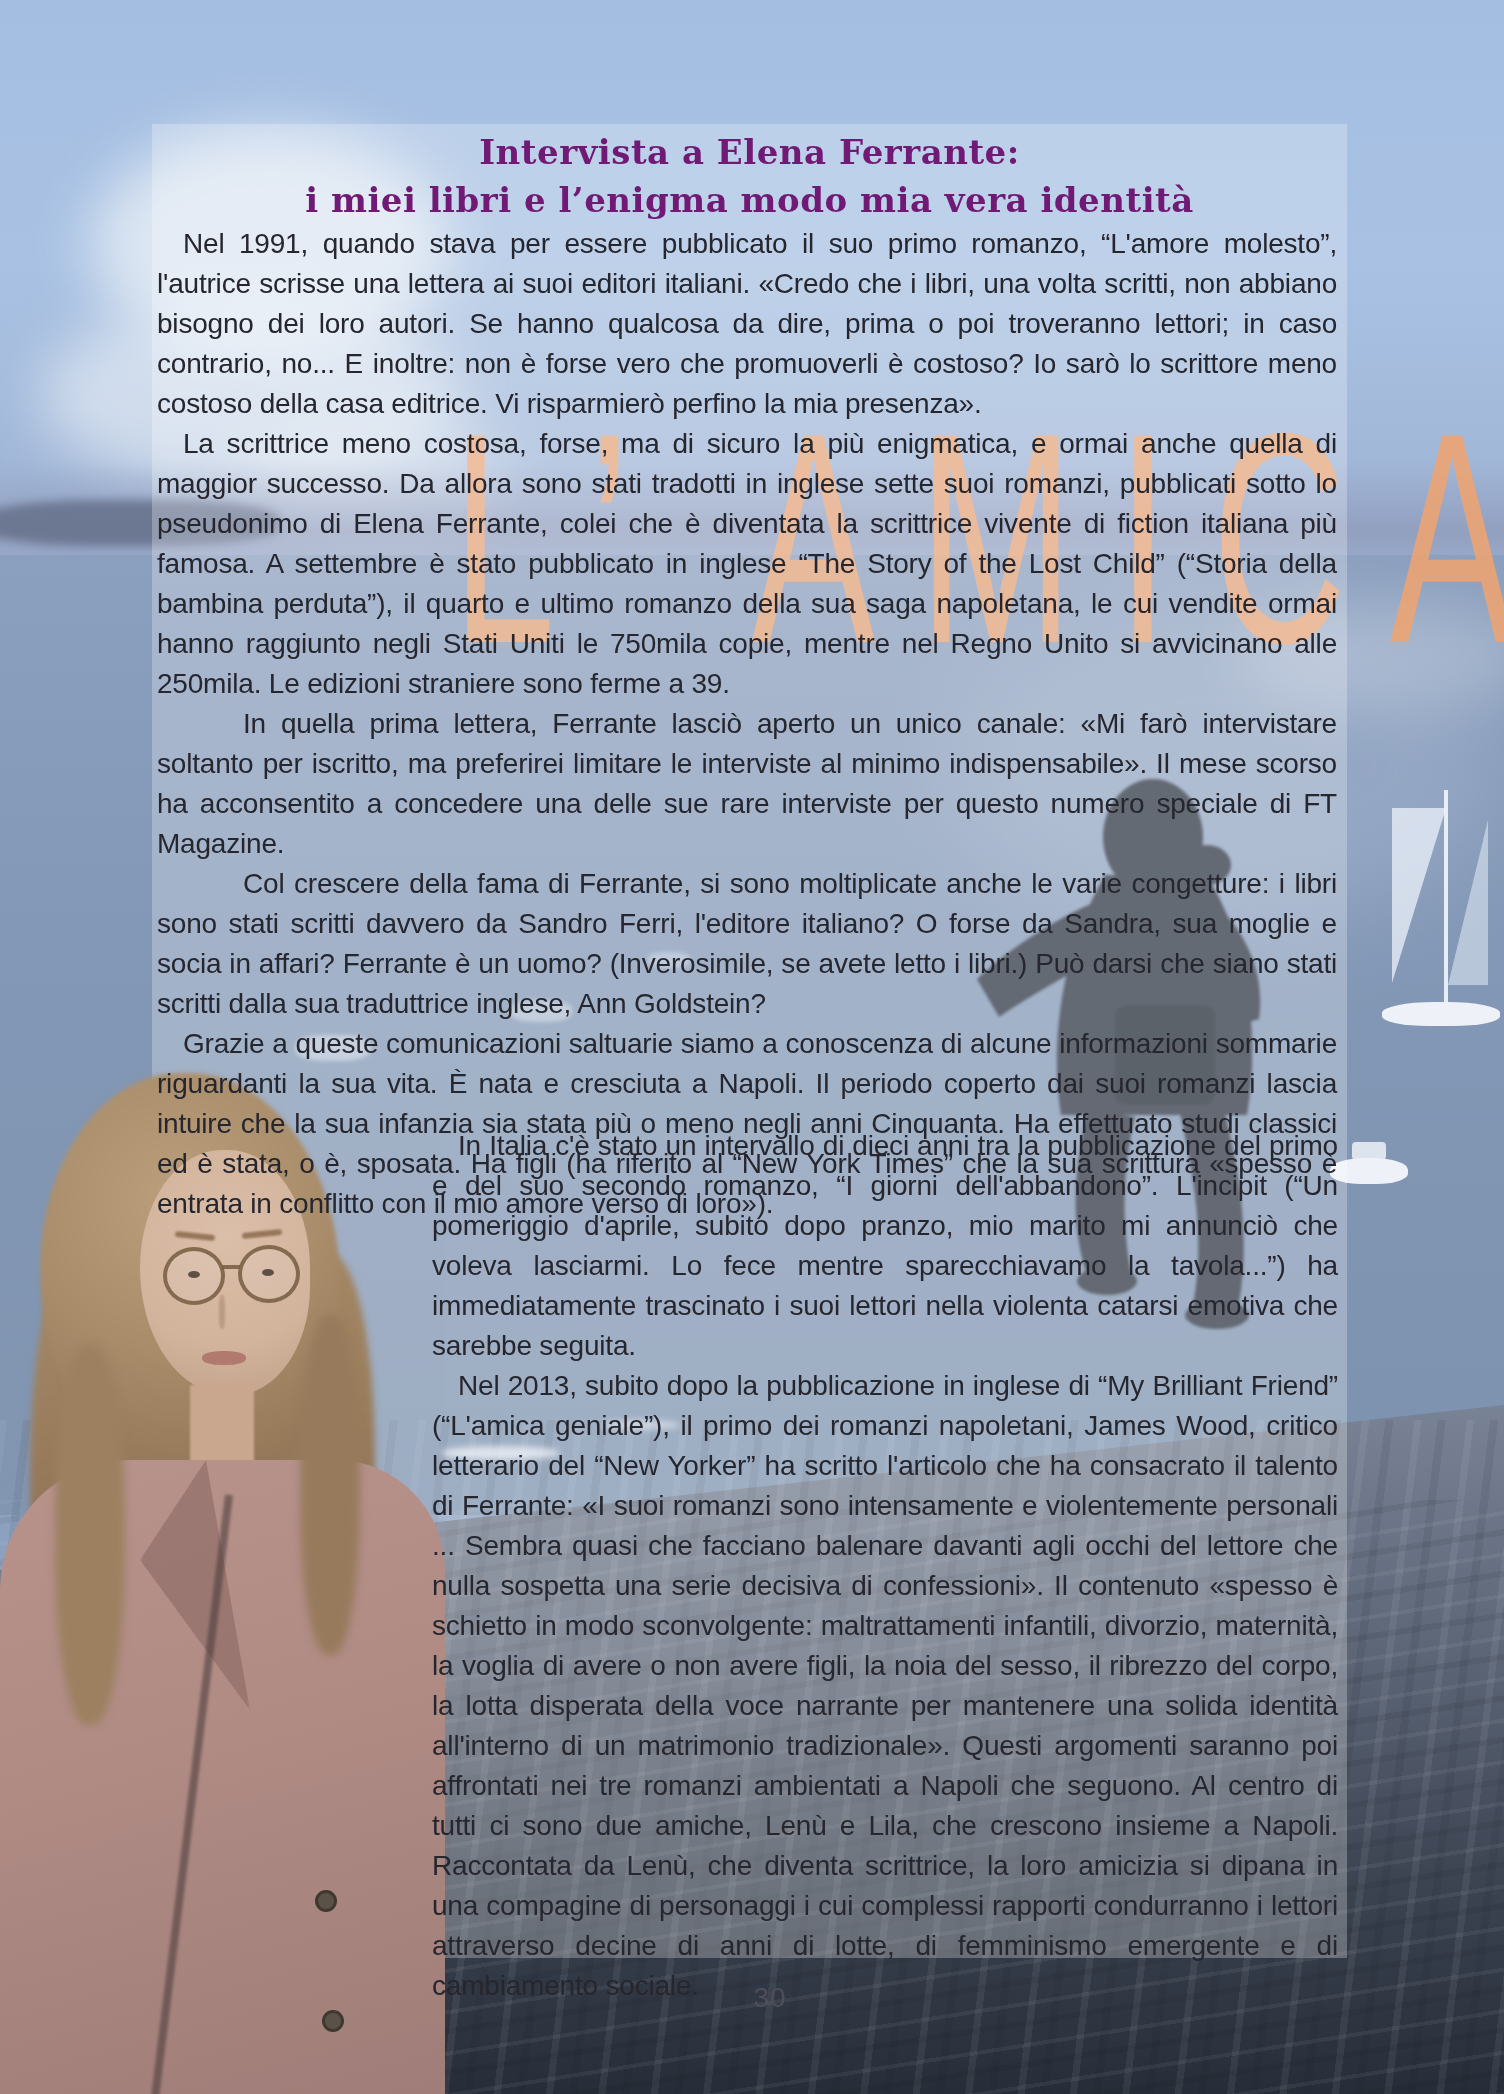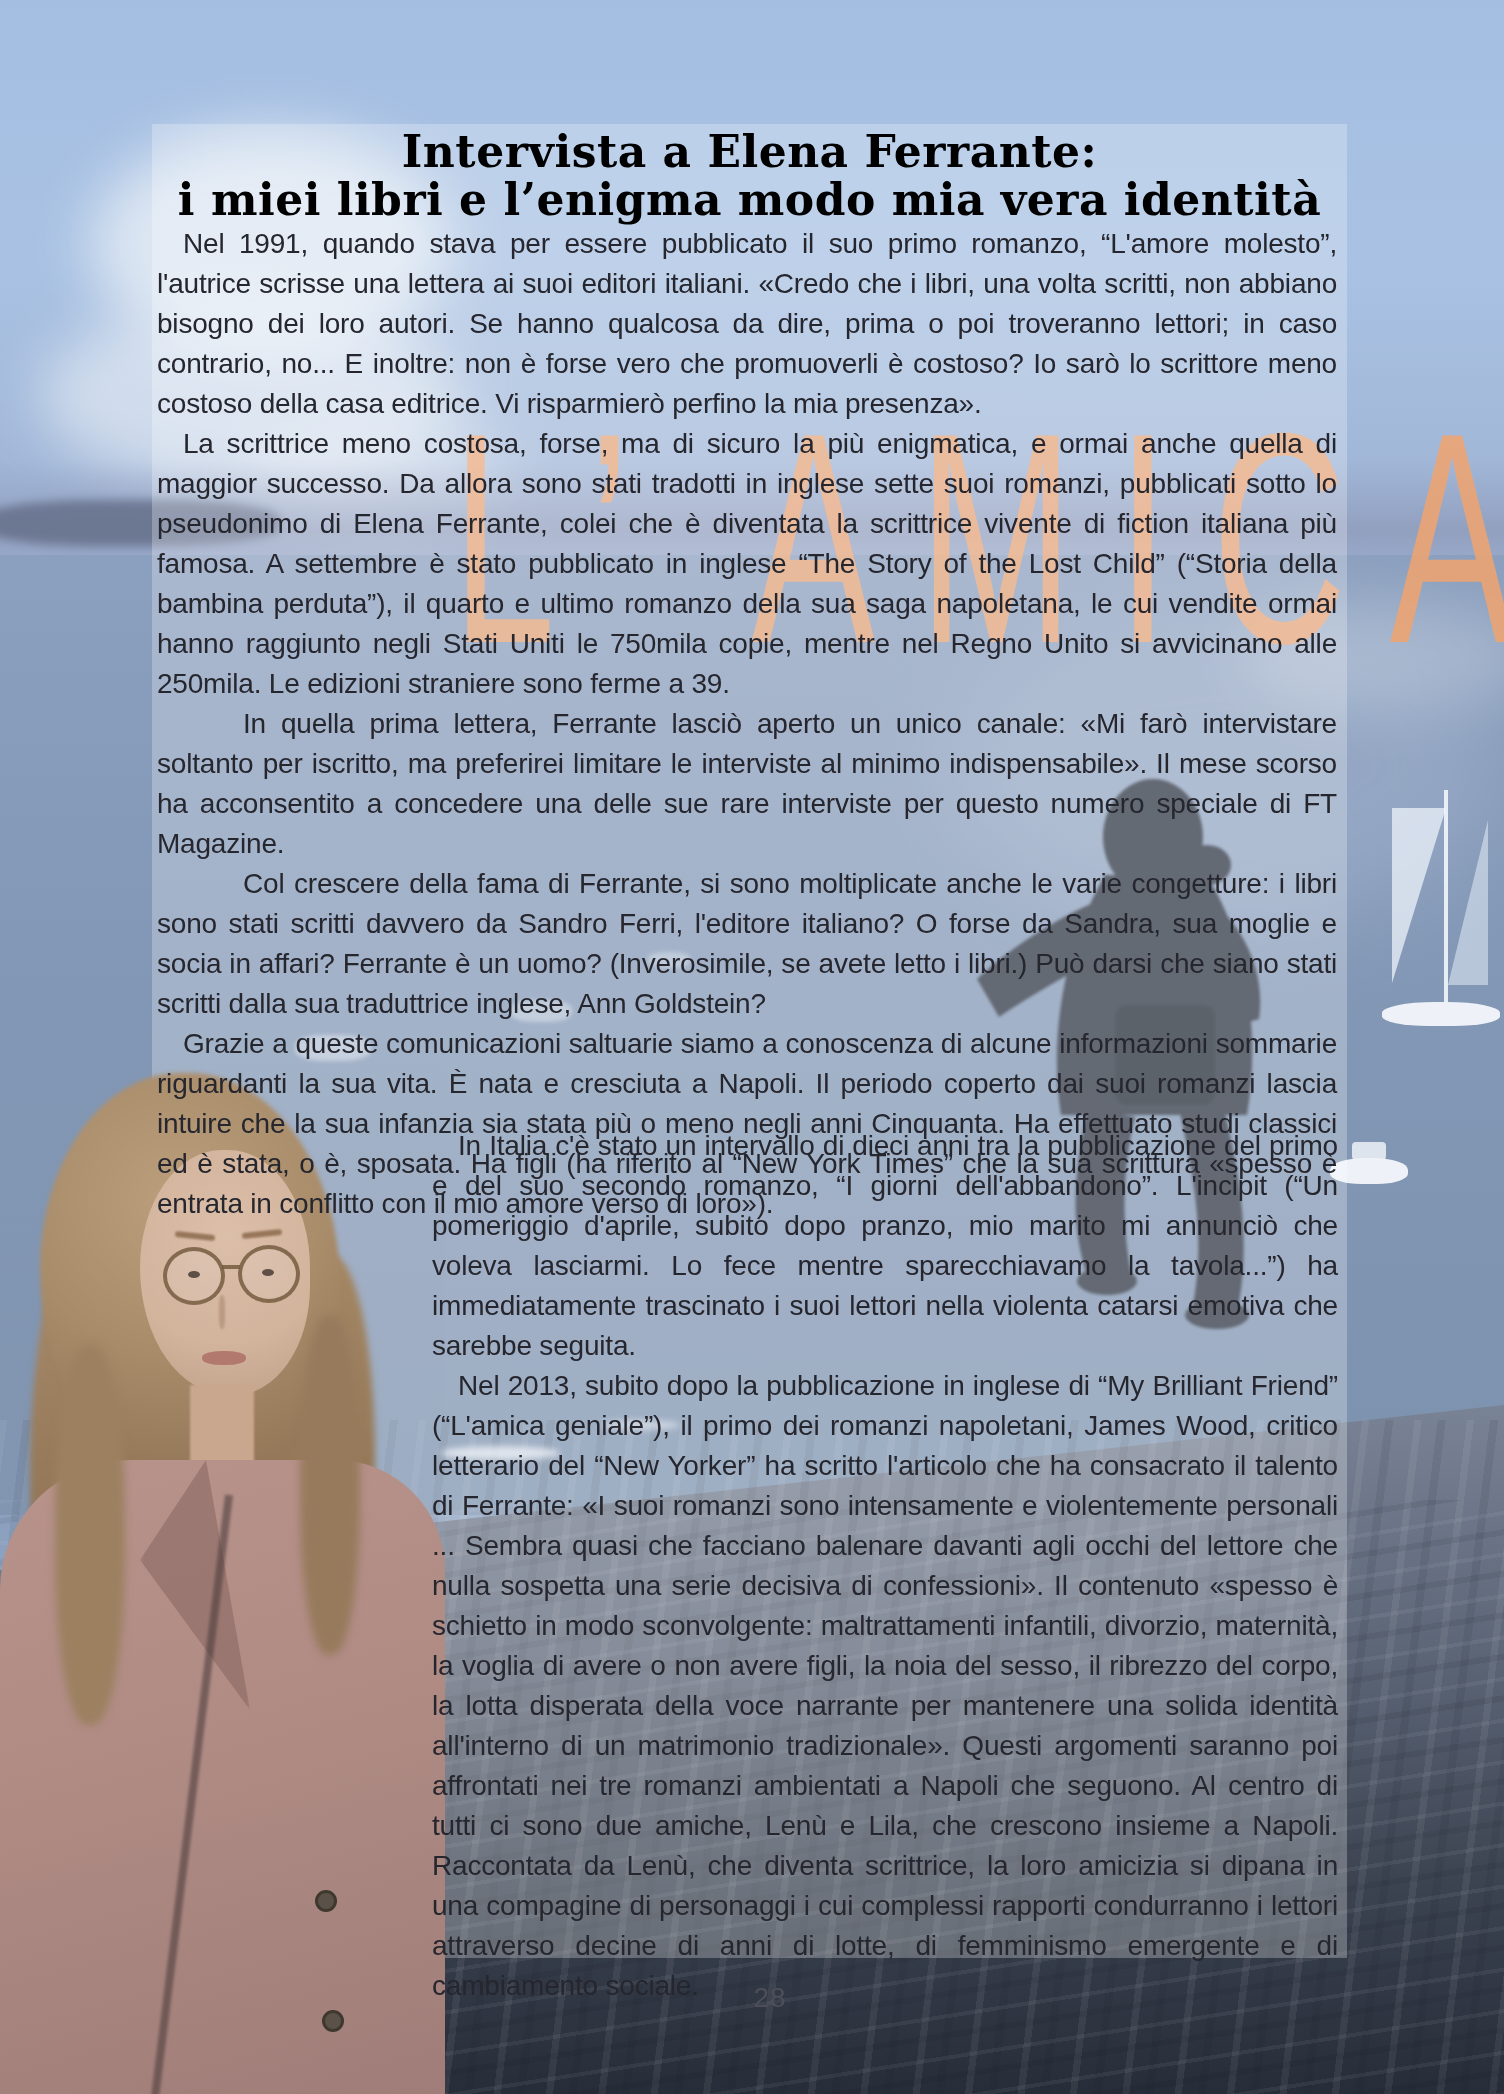--- a/index.html
+++ b/index.html
@@ -98,21 +98,21 @@
     opacity:.85;
   }
 
   
   .panel{left:152px;top:124px;width:1195px;height:1834px;
     background:rgba(255,255,255,.26);}
 
   
   .article-title{left:152px;top:128px;width:1195px;text-align:center;
     font-family:"DejaVu Serif","Liberation Serif",serif;font-weight:700;
-    font-size:44px;line-height:48px;color:#000000;letter-spacing:.5px;}
+    font-size:34px;line-height:48px;color:#701a75;letter-spacing:.5px;}
   .text-block{font-size:28px;line-height:40px;color:#26262e;text-align:justify;
     letter-spacing:-.2px;}
   .text-block p{position:static;margin:0;}
   .tb-top{left:157px;top:224px;width:1180px;}
   .tb-bottom{left:432px;top:1126px;width:906px;}
   .ind-1{text-indent:26px;}
   .ind-2{text-indent:86px;}
 
   .page-number{left:690px;top:1982px;width:160px;text-align:center;
     font-size:28px;color:#4e4e58;letter-spacing:1px;}
@@ -208,15 +208,15 @@
       <p class="ind-2">In quella prima lettera, Ferrante lasciò aperto un unico canale: «Mi farò intervistare soltanto per iscritto, ma preferirei limitare le interviste al minimo indispensabile». Il mese scorso ha acconsentito a concedere una delle sue rare interviste per questo numero speciale di FT Magazine.</p>
       <p class="ind-2">Col crescere della fama di Ferrante, si sono moltiplicate anche le varie congetture: i libri sono stati scritti davvero da Sandro Ferri, l'editore italiano? O forse da Sandra, sua moglie e socia in affari? Ferrante è un uomo? (Inverosimile, se avete letto i libri.) Può darsi che siano stati scritti dalla sua traduttrice inglese, Ann Goldstein?</p>
       <p class="ind-1">Grazie a queste comunicazioni saltuarie siamo a conoscenza di alcune informazioni sommarie riguardanti la sua vita. È nata e cresciuta a Napoli. Il periodo coperto dai suoi romanzi lascia intuire che la sua infanzia sia stata più o meno negli anni Cinquanta. Ha effettuato studi classici ed è stata, o è, sposata. Ha figli (ha riferito al “New York Times” che la sua scrittura «spesso è entrata in conflitto con il mio amore verso di loro»).</p>
     </div>
 
   <div class="text-block tb-bottom">
       <p class="ind-1">In Italia c'è stato un intervallo di dieci anni tra la pubblicazione del primo e del suo secondo romanzo, “I giorni dell'abbandono”. L'incipit (“Un pomeriggio d'aprile, subito dopo pranzo, mio marito mi annunciò che voleva lasciarmi. Lo fece mentre sparecchiavamo la tavola...”) ha immediatamente trascinato i suoi lettori nella violenta catarsi emotiva che sarebbe seguita.</p>
       <p class="ind-1">Nel 2013, subito dopo la pubblicazione in inglese di “My Brilliant Friend” (“L'amica geniale”), il primo dei romanzi napoletani, James Wood, critico letterario del “New Yorker” ha scritto l'articolo che ha consacrato il talento di Ferrante: «I suoi romanzi sono intensamente e violentemente personali ... Sembra quasi che facciano balenare davanti agli occhi del lettore che nulla sospetta una serie decisiva di confessioni». Il contenuto «spesso è schietto in modo sconvolgente: maltrattamenti infantili, divorzio, maternità, la voglia di avere o non avere figli, la noia del sesso, il ribrezzo del corpo, la lotta disperata della voce narrante per mantenere una solida identità all'interno di un matrimonio tradizionale». Questi argomenti saranno poi affrontati nei tre romanzi ambientati a Napoli che seguono. Al centro di tutti ci sono due amiche, Lenù e Lila, che crescono insieme a Napoli. Raccontata da Lenù, che diventa scrittrice, la loro amicizia si dipana in una compagine di personaggi i cui complessi rapporti condurranno i lettori attraverso decine di anni di lotte, di femminismo emergente e di cambiamento sociale.</p>
     </div>
 
-  <div class="page-number">28</div>
+  <div class="page-number">30</div>
 
 </div>
 
 </body></html>

